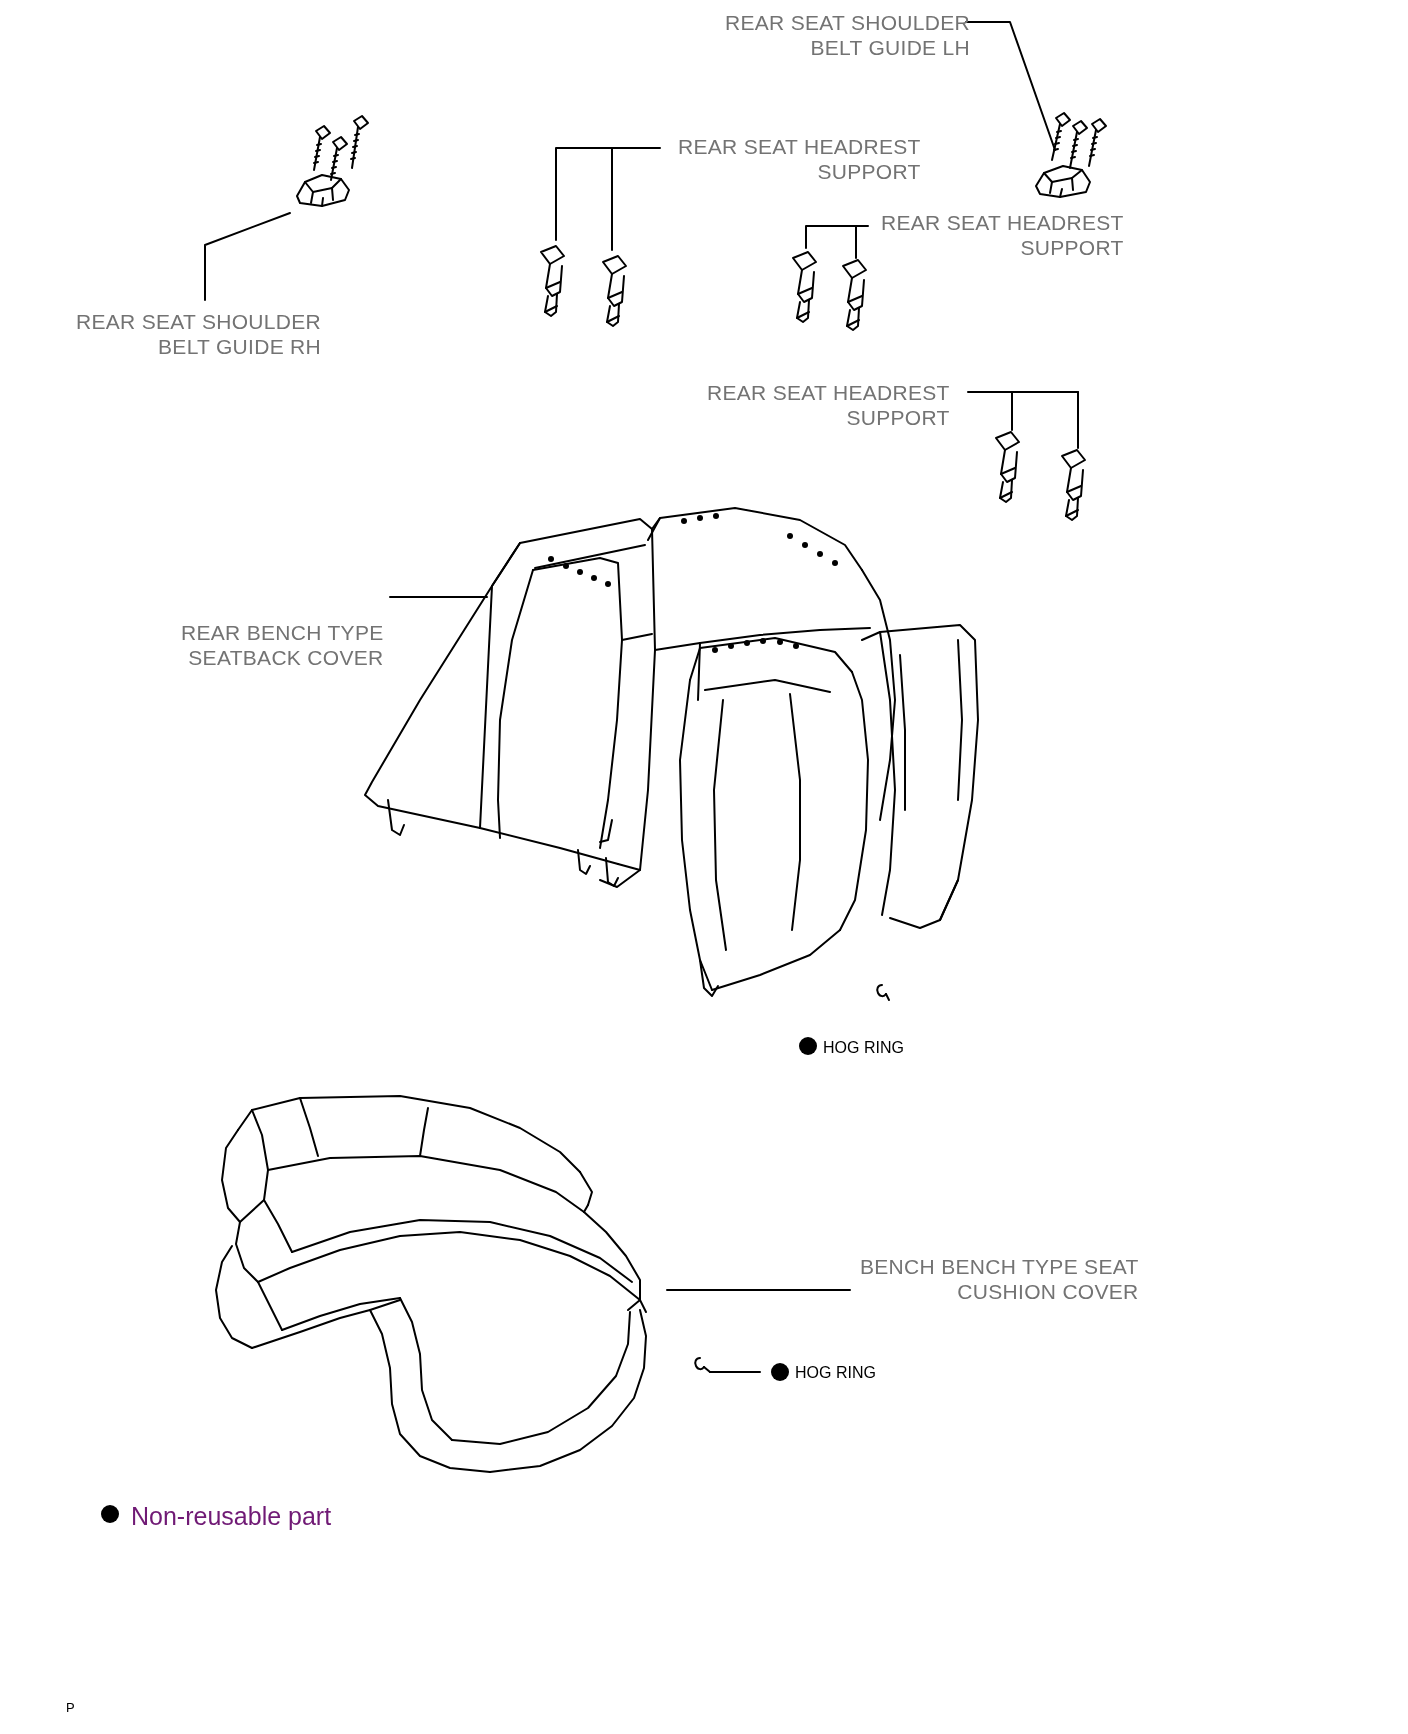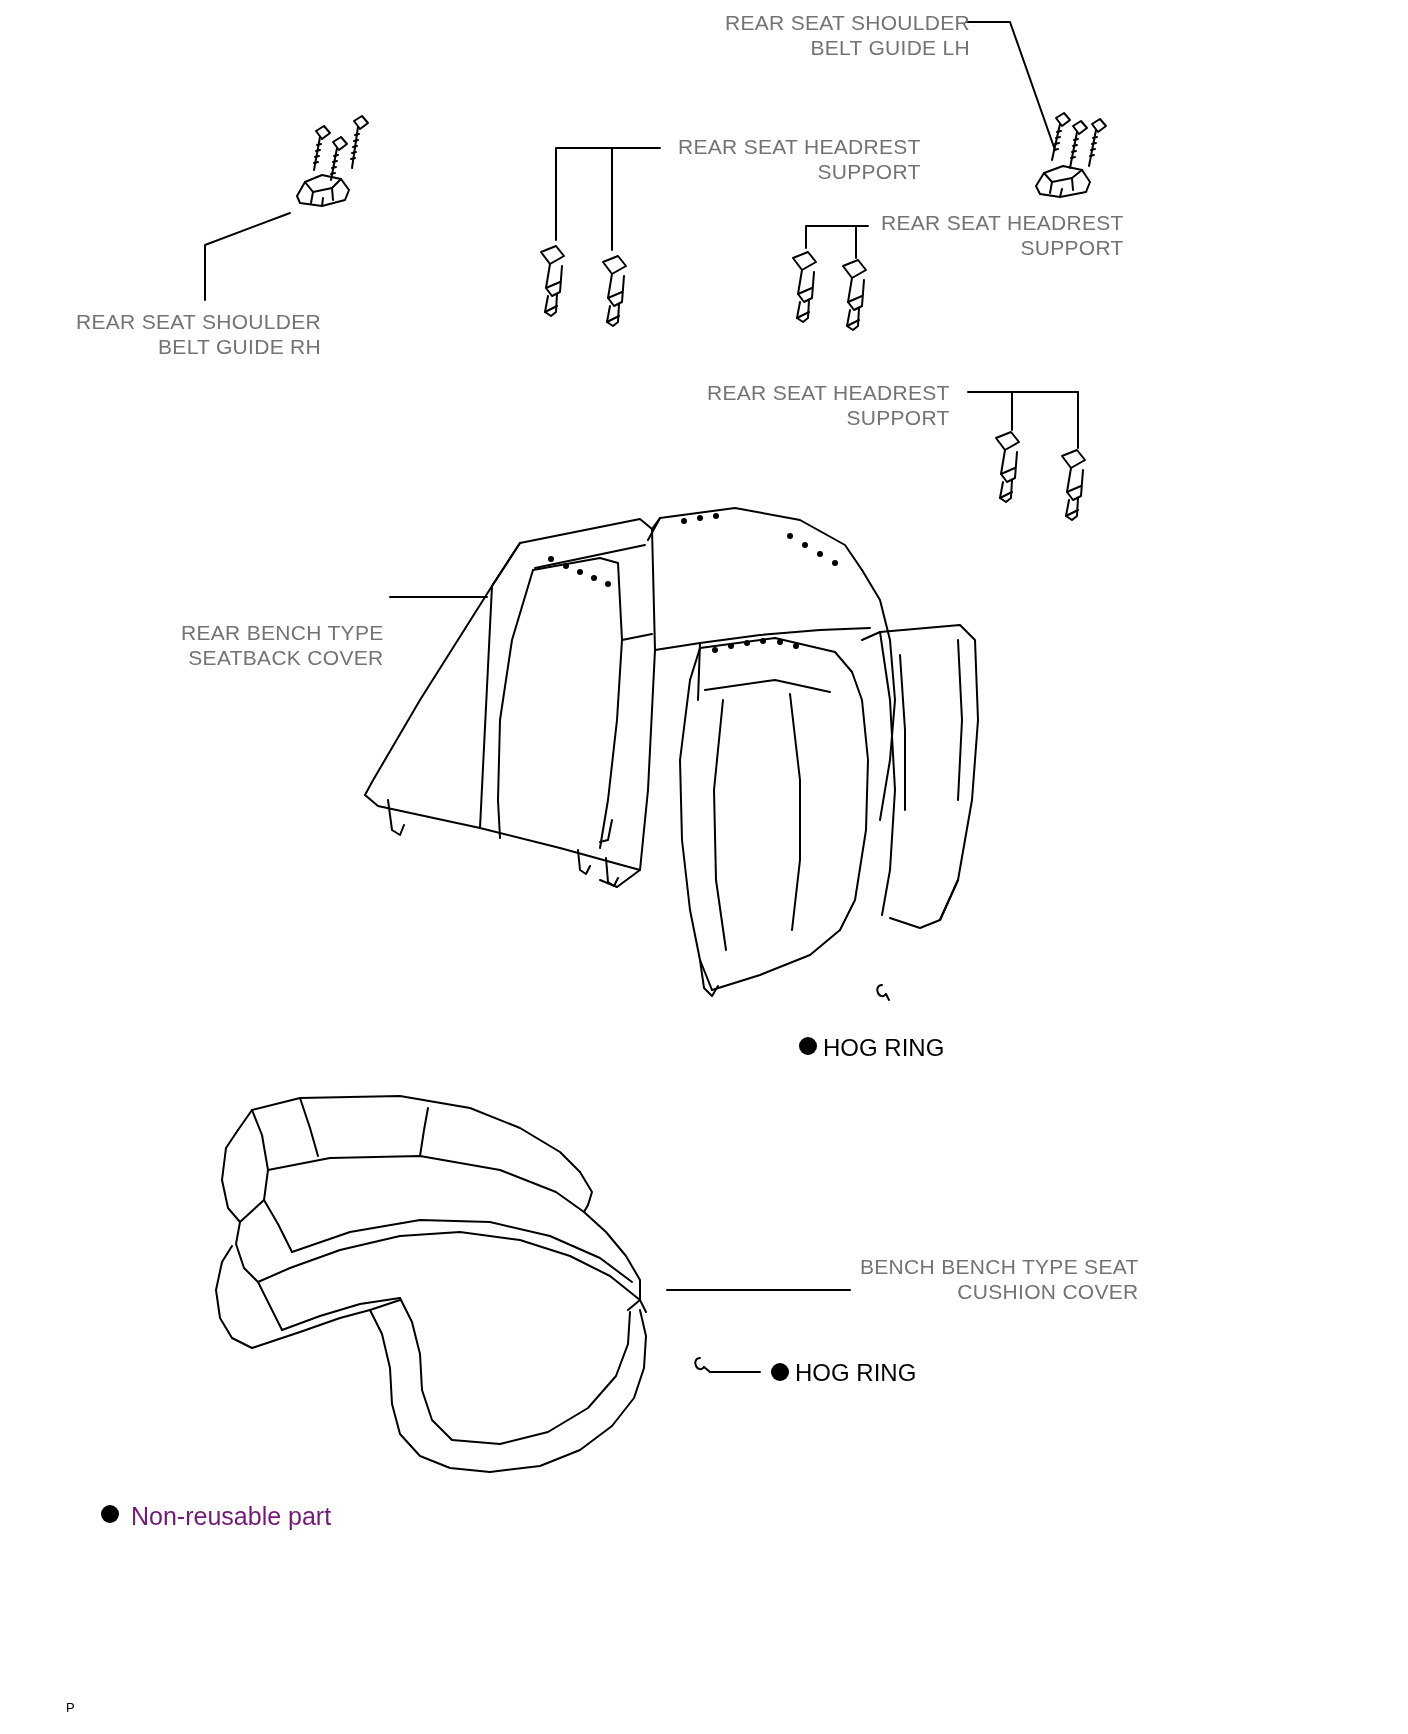--- a/index.html
+++ b/index.html
@@ -47,21 +47,21 @@
   svg.art {
     position: absolute;
     left: 0;
     top: 0;
     width: 1408px;
     height: 1734px;
     pointer-events: none;
   }
   .hog-label {
     position: absolute;
-    font-size: 24px;
+    font-size: 16px;
     line-height: 26px;
     white-space: pre;
   }
 </style>
 </head>
 <body>
 
 <div id="diagram-root">
 
   <svg class="art" viewBox="0 0 1408 1734">

